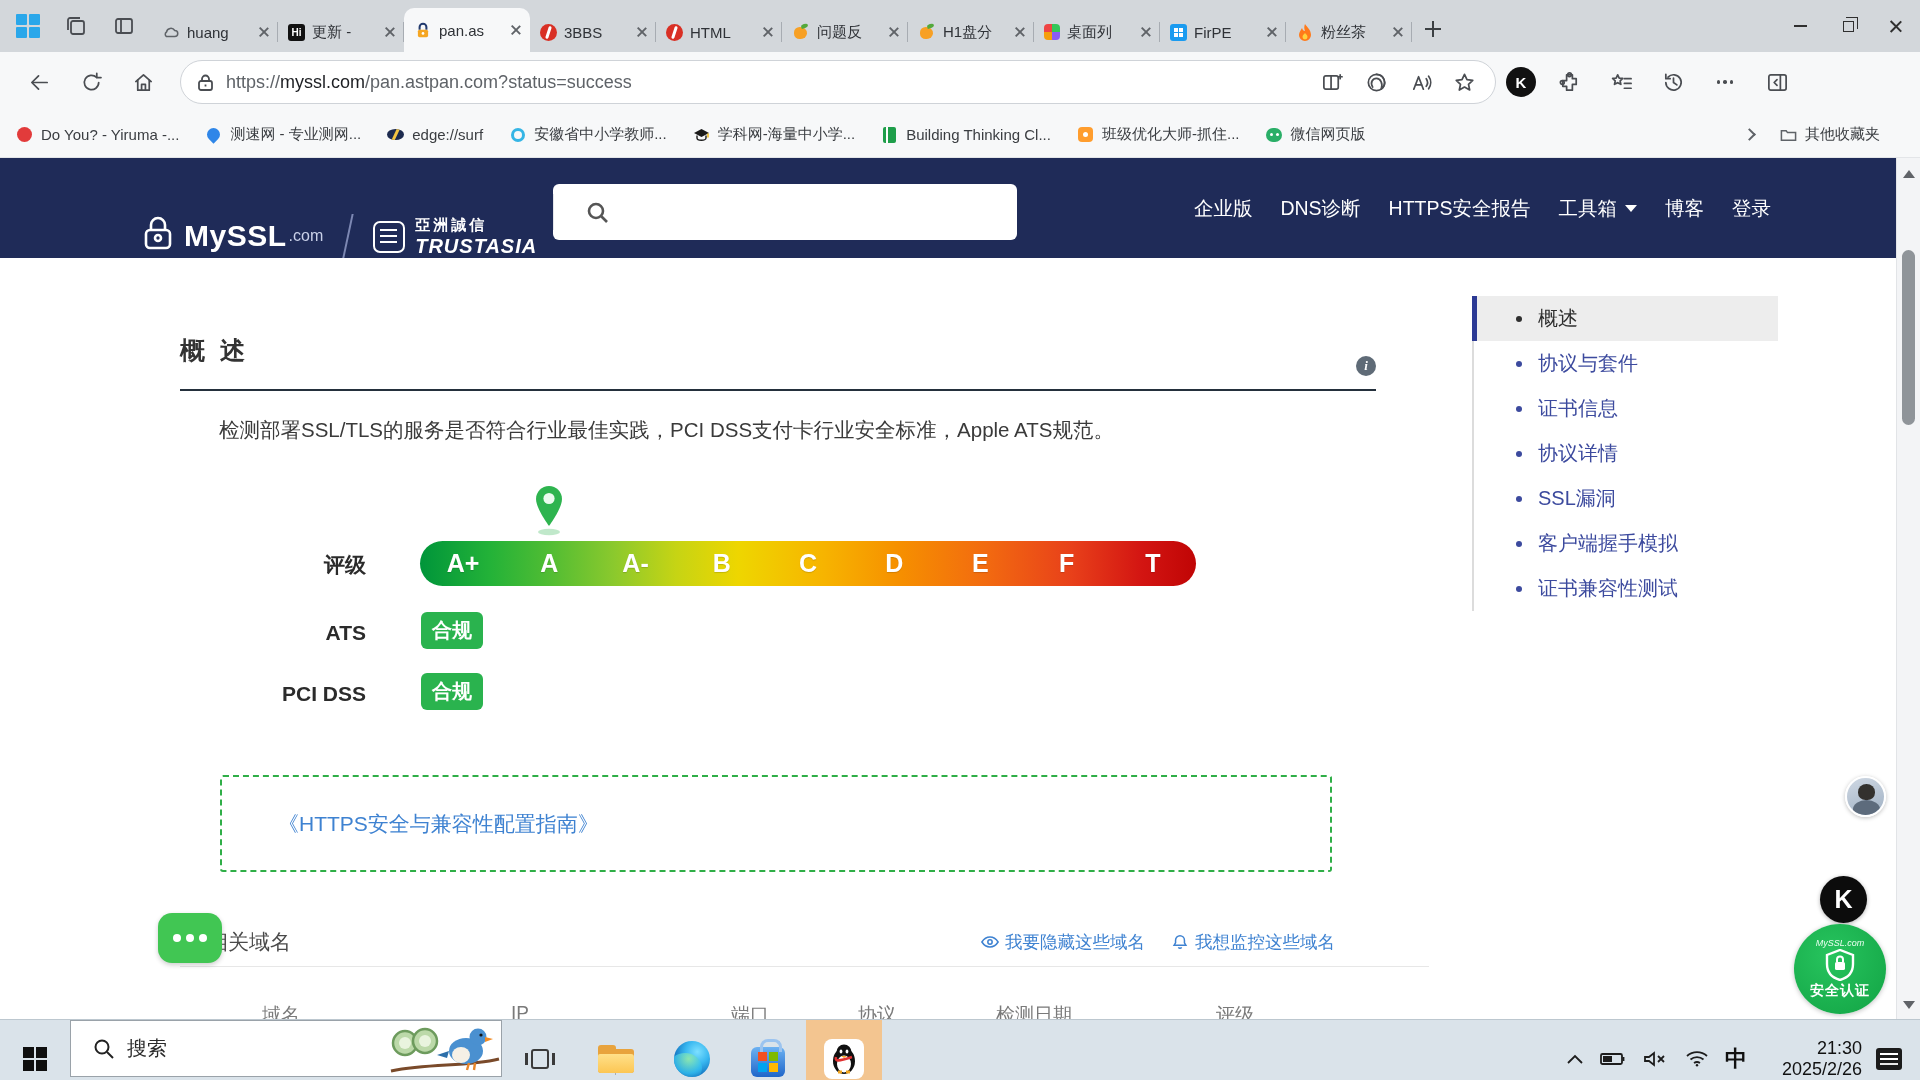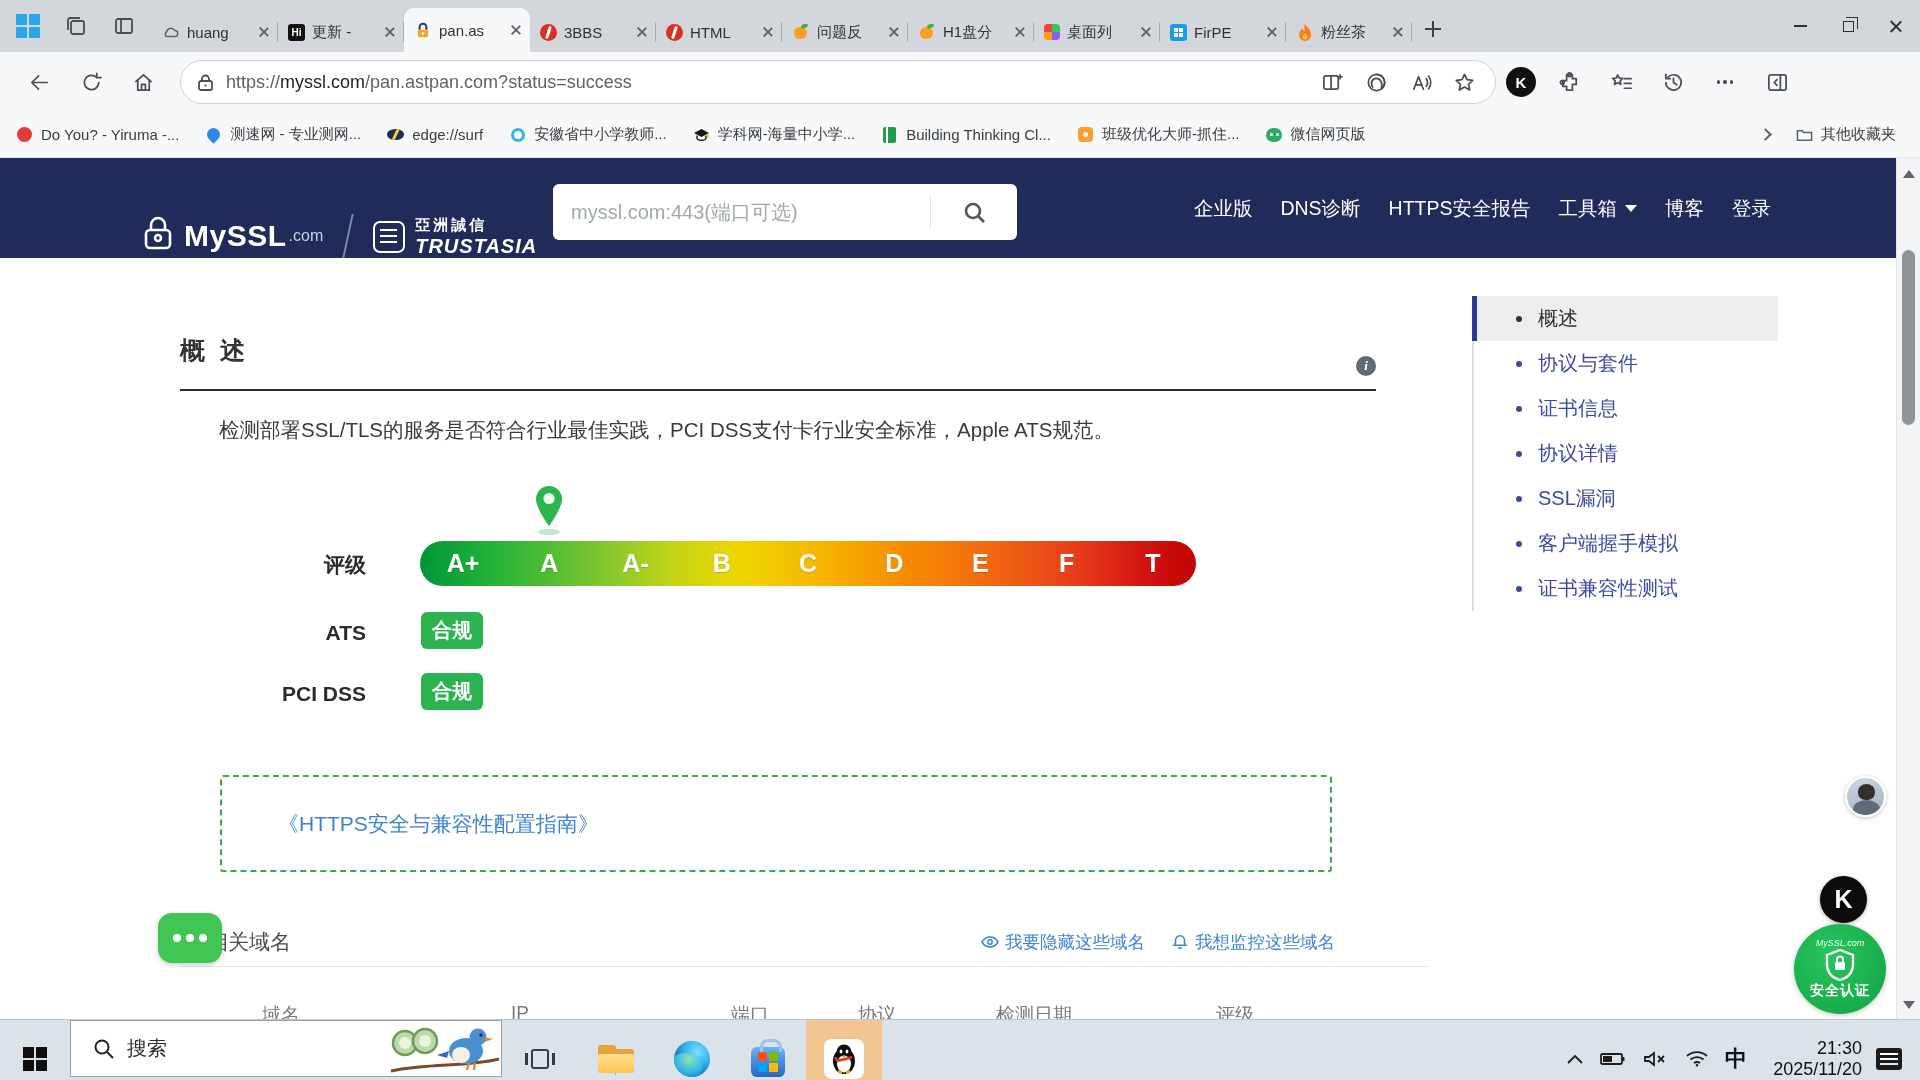--- a/index.html
+++ b/index.html
@@ -55,21 +55,21 @@
   .urlbar{width:1316px;height:44px;background:#fff;border:1px solid #cfd3d8;border-radius:22px;display:flex;align-items:center;padding:0 16px;margin-right:10px}
   .urlbar svg.lock{width:17px;height:19px;stroke:#4a4d52;fill:none;stroke-width:1.8;margin-right:12px}
   .url-text{flex:1;font-size:18px;color:#5f6368;white-space:nowrap;overflow:hidden}
   .url-text .host{color:#1d1f23}
   .urlbar .tb-icon{margin-right:0;margin-left:14px}
   .avatar-k{width:30px;height:30px;border-radius:50%;background:#111;color:#fff;font-weight:bold;font-size:15px;display:flex;align-items:center;justify-content:center;margin-right:18px}
   .dots3{display:flex;gap:3px;align-items:center}
   .dots3 i{width:3.5px;height:3.5px;border-radius:50%;background:#4a4d52}
 
   
-  .bookbar{position:absolute;left:0;top:112px;width:1920px;height:46px;background:#f7f8f9;border-bottom:1px solid #e3e5e8;display:flex;align-items:center;padding:0 24px 0 16px;gap:26px}
+  .bookbar{position:absolute;left:0;top:112px;width:1920px;height:46px;background:#f7f8f9;border-bottom:1px solid #e3e5e8;display:flex;align-items:center;padding:0 40px 0 16px;gap:26px}
   .bm{display:flex;align-items:center;gap:8px;font-size:15px;color:#3a3d41;white-space:nowrap}
   .bm-icon{width:17px;height:17px;display:flex;align-items:center;justify-content:center}
   .bi-reddot{width:15px;height:15px;border-radius:50%;background:#e23b3b}
   .bi-speed{width:13px;height:13px;background:#2f86e8;border-radius:50% 50% 50% 0;transform:rotate(-45deg)}
   .bi-surf{width:17px;height:11px;background:#1d2b4f;border-radius:50%;position:relative;overflow:hidden}
   .bi-surf::after{content:"";position:absolute;left:7px;top:-2px;width:3px;height:16px;background:#f4c542;transform:rotate(25deg)}
   .bi-swirl{width:14px;height:14px;border:3px solid #35b5e5;border-radius:50%}
   .bi-cap svg{width:17px;height:15px}
   .bi-book{width:13px;height:16px;background:#1e9e4a;border-radius:2px;position:relative}
   .bi-book::after{content:"";position:absolute;left:3px;top:0;width:2px;height:100%;background:#fff}
@@ -469,21 +469,20 @@
     </div>
     <div class="hdr-divider"></div>
     <div class="trust">
       <span class="trust-mark"></span>
       <span>
         <div class="trust-cn">亞洲誠信</div>
         <div class="trust-en">TRUSTASIA</div>
       </span>
     </div>
     <div class="searchpill">
-      <span class="sp-placeholder">myssl.com:443(端口可选)</span>
       <span class="sp-sep"></span>
       <span class="sp-btn">
           <svg viewBox="0 0 25 25">
             <circle cx="11" cy="11" r="7"></circle>
             <path d="M16.5 16.5L22 22"></path>
           </svg>
         </span>
     </div>
     <div class="sitenav">
       <span class="nav-item">企业版</span>
@@ -708,19 +707,19 @@
           <svg width="22" height="16" viewBox="0 0 22 16">
             <path d="M1 5a15 15 0 0 1 20 0"></path>
             <path d="M4.5 8.5a10 10 0 0 1 13 0"></path>
             <path d="M8 12a5.5 5.5 0 0 1 6 0"></path>
             <circle cx="11" cy="14.3" r="1.2" fill="#1d1d1d" stroke="none"></circle>
           </svg>
         </div>
       <div class="tk-ime">中</div>
       <div class="tk-clock">
         <div>21:30</div>
-        <div>2025/11/20</div>
+        <div>2025/2/26</div>
       </div>
       <div class="tk-notif"></div>
     </div>
   </div>
 
 </div>
 
 </body></html>

